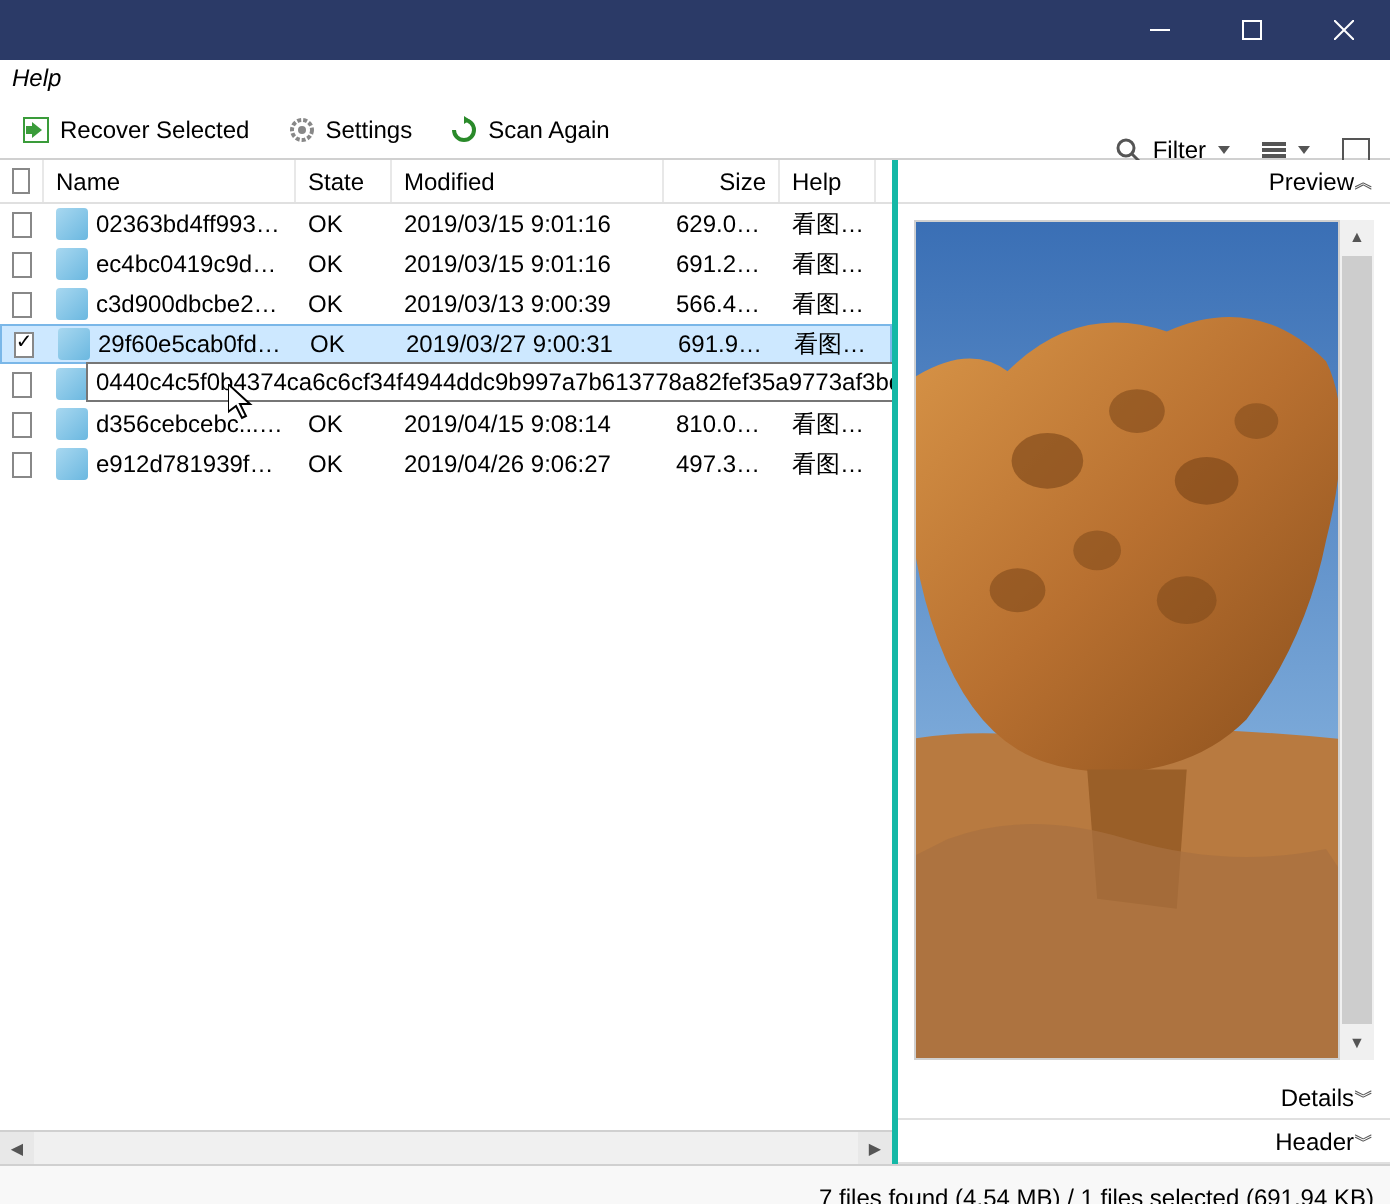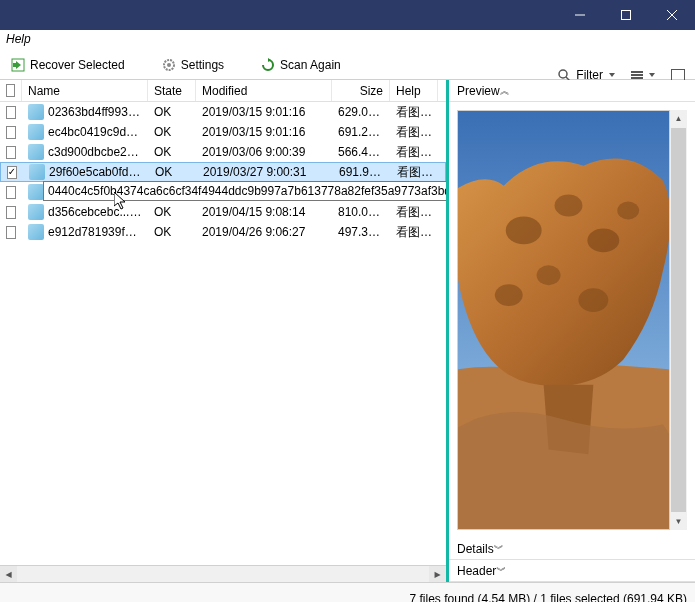--- a/index.html
+++ b/index.html
@@ -5,21 +5,21 @@
 * { box-sizing: border-box; margin: 0; padding: 0; }
 body { font-family: "Segoe UI", Tahoma, sans-serif; font-size: 12px; color: #000; background: #fff; width: 695px; height: 602px; overflow: hidden; position: relative; }
 
 .titlebar { height: 30px; background: #2b3a67; display: flex; justify-content: flex-end; align-items: center; padding-right: 0; }
 .titlebar .winbtn { width: 46px; height: 30px; display: flex; align-items: center; justify-content: center; color: #fff; font-size: 12px; }
 .titlebar .winbtn svg { width: 10px; height: 10px; }
 
 .menubar { height: 20px; padding: 2px 6px; font-size: 12px; color: #000; background: #fff; font-style: italic; }
 
 .toolbar { height: 30px; border-bottom: 1px solid #d0d0d0; display: flex; align-items: center; padding: 0 6px; gap: 6px; background: #fff; }
-.tb-left { display: flex; align-items: center; gap: 28px; }
+.tb-left { display: flex; align-items: center; gap: 10px; }
 .tb-btn { display: flex; align-items: center; gap: 4px; padding: 2px 4px; cursor: default; }
 .tb-btn .icon { width: 16px; height: 16px; display: flex; align-items: center; justify-content: center; }
 .tb-spacer { flex: 1; }
 .tb-right { display: flex; align-items: center; gap: 8px; margin-top: 20px; }
 
 .content { display: flex; height: calc(602px - 30px - 20px - 30px - 20px); position: relative; }
 
 .list-pane { flex: 1; display: flex; flex-direction: column; border-right: 3px solid #14b8a6; overflow: hidden; position: relative; }
 
 .list-header { display: flex; border-bottom: 1px solid #e0e0e0; height: 22px; background: #fff; font-size: 12px; }
@@ -48,21 +48,21 @@
 .file-icon { width: 16px; height: 16px; background: linear-gradient(135deg, #a8d8f0, #6bb8e0); border-radius: 2px; display: inline-block; flex-shrink: 0; }
 
 .tooltip { position: absolute; left: 43px; top: 79px; background: #fff; border: 1px solid #767676; padding: 2px 4px; font-size: 12px; white-space: nowrap; z-index: 100; }
 .cursor { position: absolute; left: 114px; top: 90px; z-index: 101; pointer-events: none; }
 
 .hscroll { height: 17px; border-top: 1px solid #d0d0d0; background: #f0f0f0; display: flex; align-items: center; }
 .hscroll .arrow { width: 17px; height: 17px; background: #e8e8e8; display: flex; align-items: center; justify-content: center; font-size: 8px; color: #555; }
 .hscroll .track { flex: 1; height: 17px; background: #f0f0f0; }
 
 .preview-pane { width: 246px; display: flex; flex-direction: column; background: #fff; }
-.panel-header { height: 22px; padding: 3px 8px; display: flex; align-items: center; justify-content: flex-start; border-bottom: 1px solid #e0e0e0; }
+.panel-header { height: 22px; padding: 3px 8px; display: flex; align-items: center; justify-content: flex-end; border-bottom: 1px solid #e0e0e0; }
 .panel-header .chev { font-size: 10px; color: #555; }
 
 .preview-img-wrap { flex: 1; padding: 8px; display: flex; align-items: stretch; }
 .preview-img { flex: 1; border: 1px solid #d0d0d0; overflow: hidden; position: relative; }
 .rock-svg { width: 100%; height: 100%; display: block; }
 .vscroll { width: 17px; background: #f0f0f0; display: flex; flex-direction: column; }
 .vscroll .arrow { height: 17px; display: flex; align-items: center; justify-content: center; font-size: 8px; color: #555; }
 .vscroll .thumb { flex: 1; background: #cdcdcd; margin: 1px; }
 
 .statusbar { height: 32px; border-top: 1px solid #d0d0d0; display: flex; align-items: center; padding: 0 8px; font-size: 12px; justify-content: flex-end; background: #f8f8f8; position: relative; }
@@ -197,21 +197,21 @@
         </div>
         <div class="row">
           <div class="cell cell-chk">
             <div class="checkbox"></div>
           </div>
           <div class="cell cell-name">
             <span class="file-icon"></span>
             <span class="fname">c3d900dbcbe2e0...</span>
           </div>
           <div class="cell cell-state">OK</div>
-          <div class="cell cell-modified">2019/03/06 9:00:39</div>
+          <div class="cell cell-modified">2019/03/13 9:00:39</div>
           <div class="cell cell-size">566.43 KB</div>
           <div class="cell cell-type">看图王 JP</div>
         </div>
         <div class="row selected">
           <div class="cell cell-chk">
             <div class="checkbox checked"></div>
           </div>
           <div class="cell cell-name">
             <span class="file-icon"></span>
             <span class="fname">29f60e5cab0fdb...</span>

